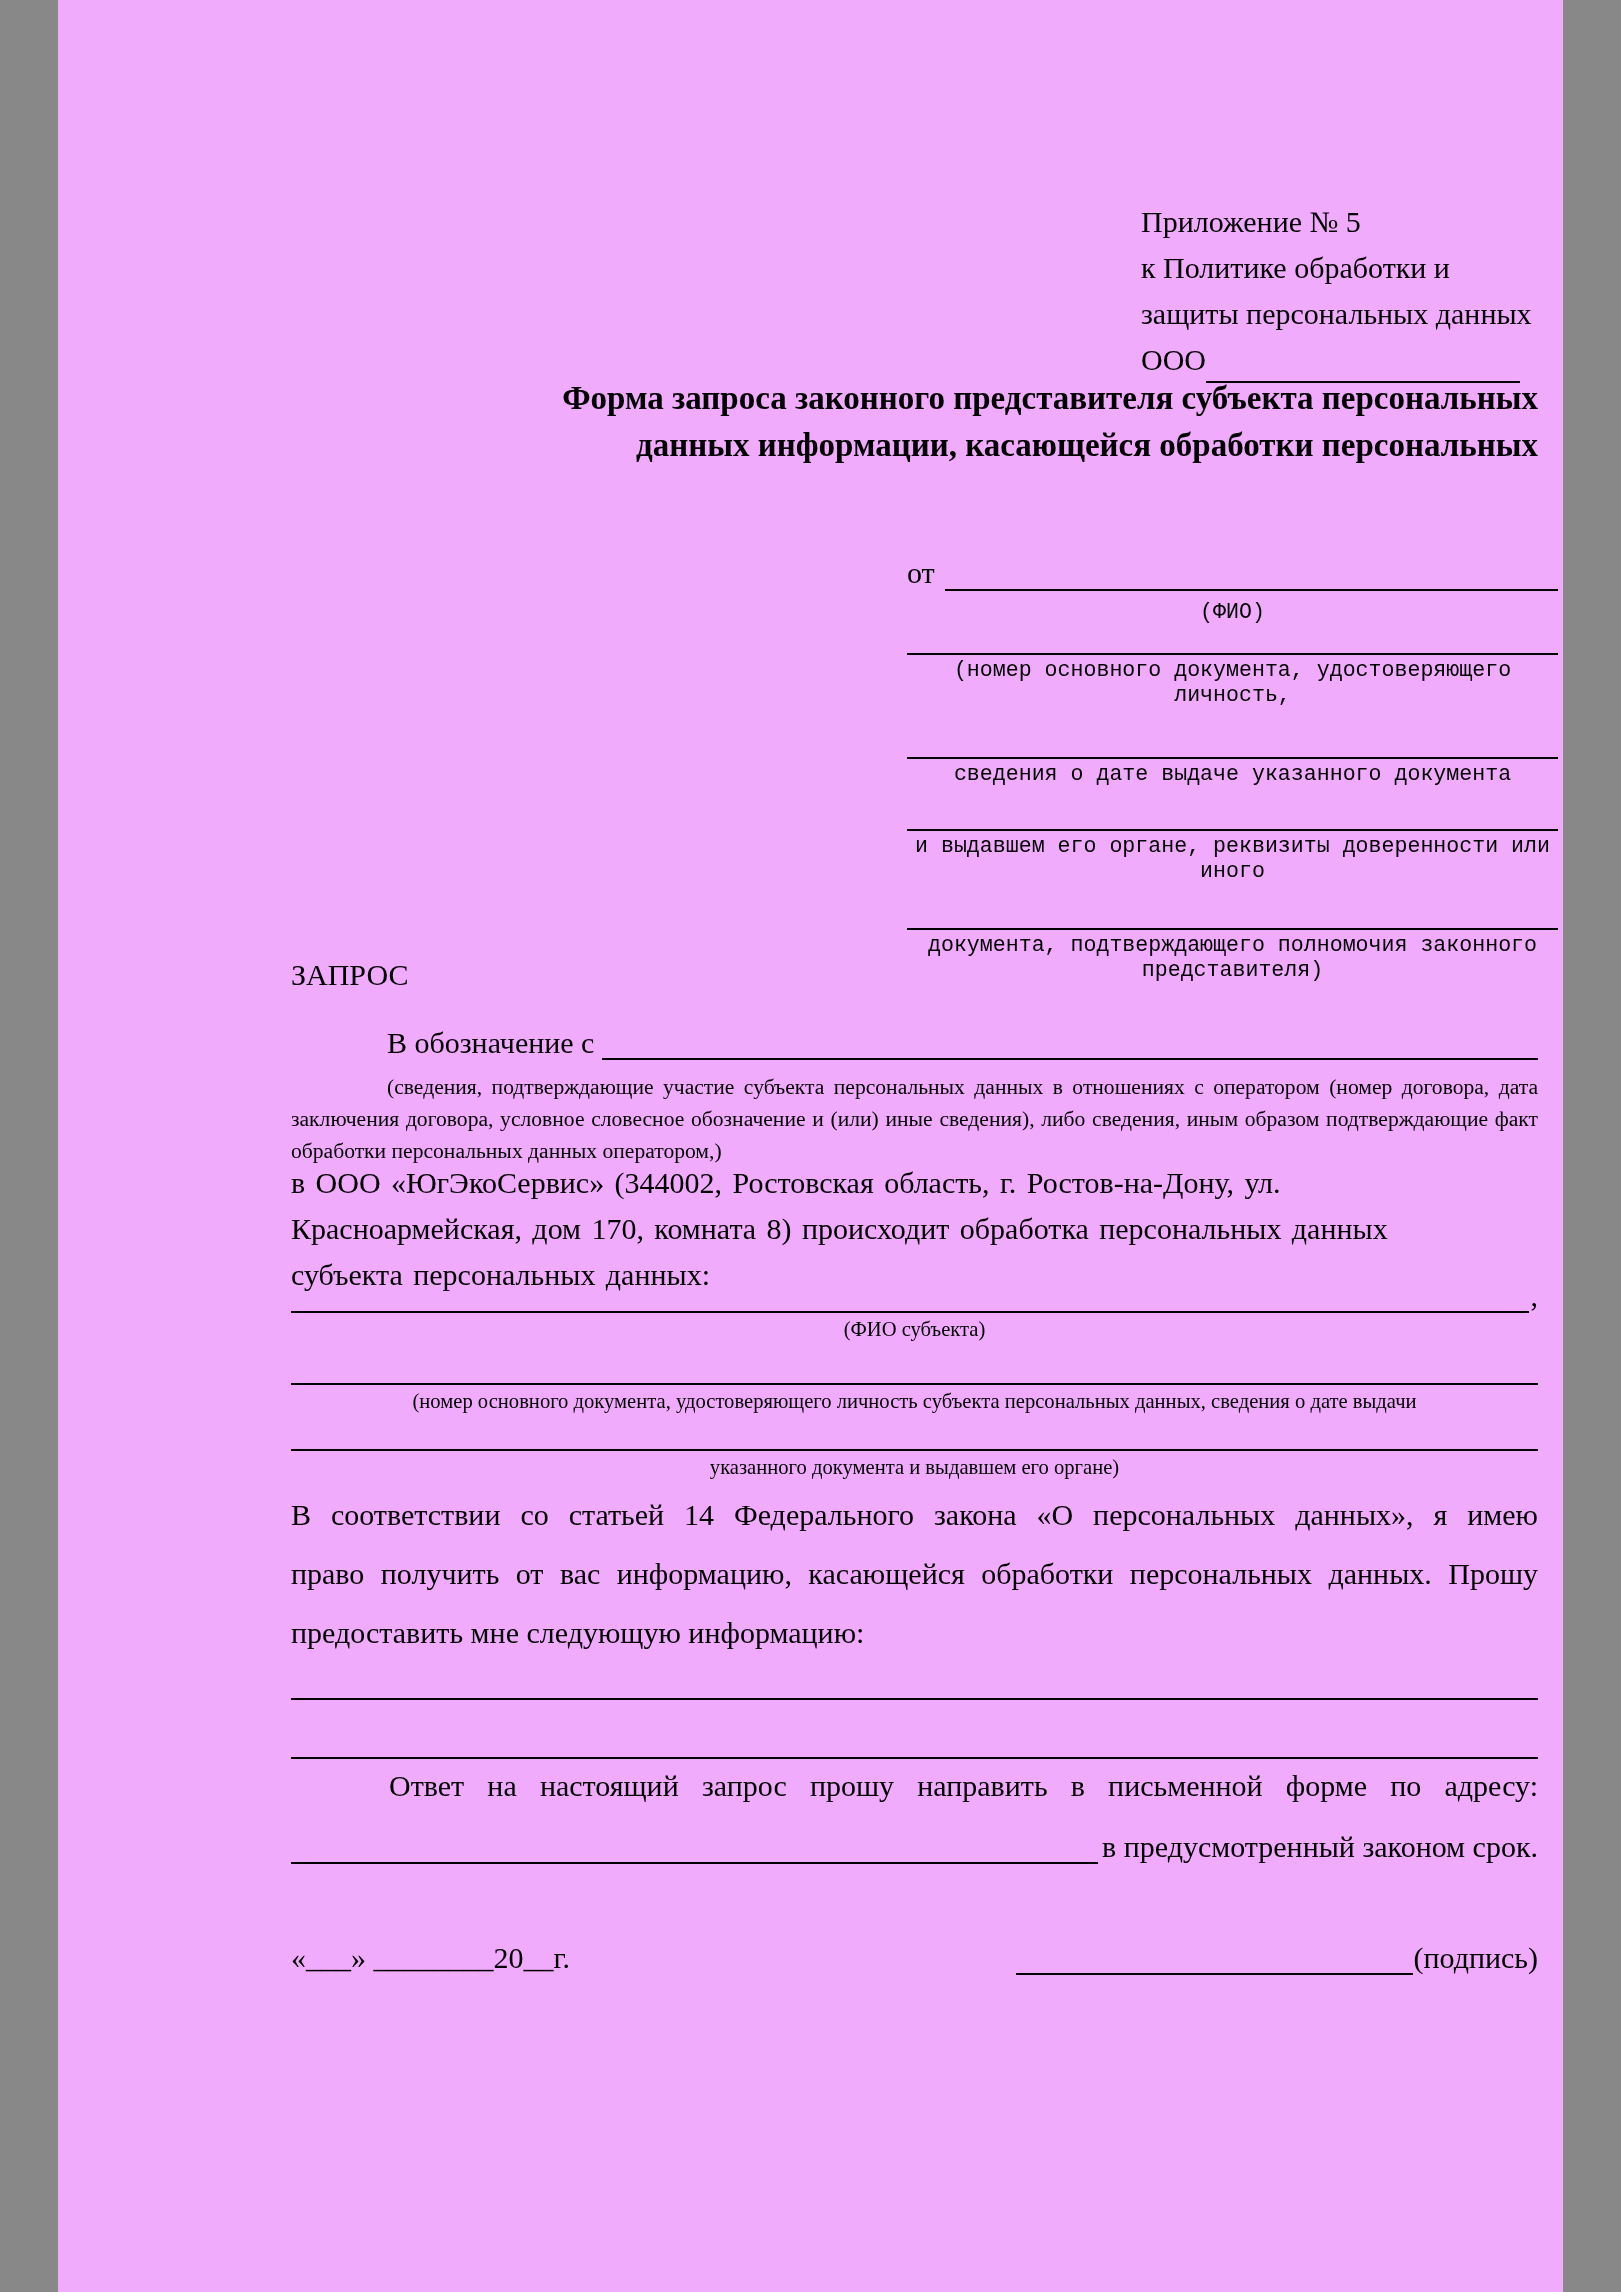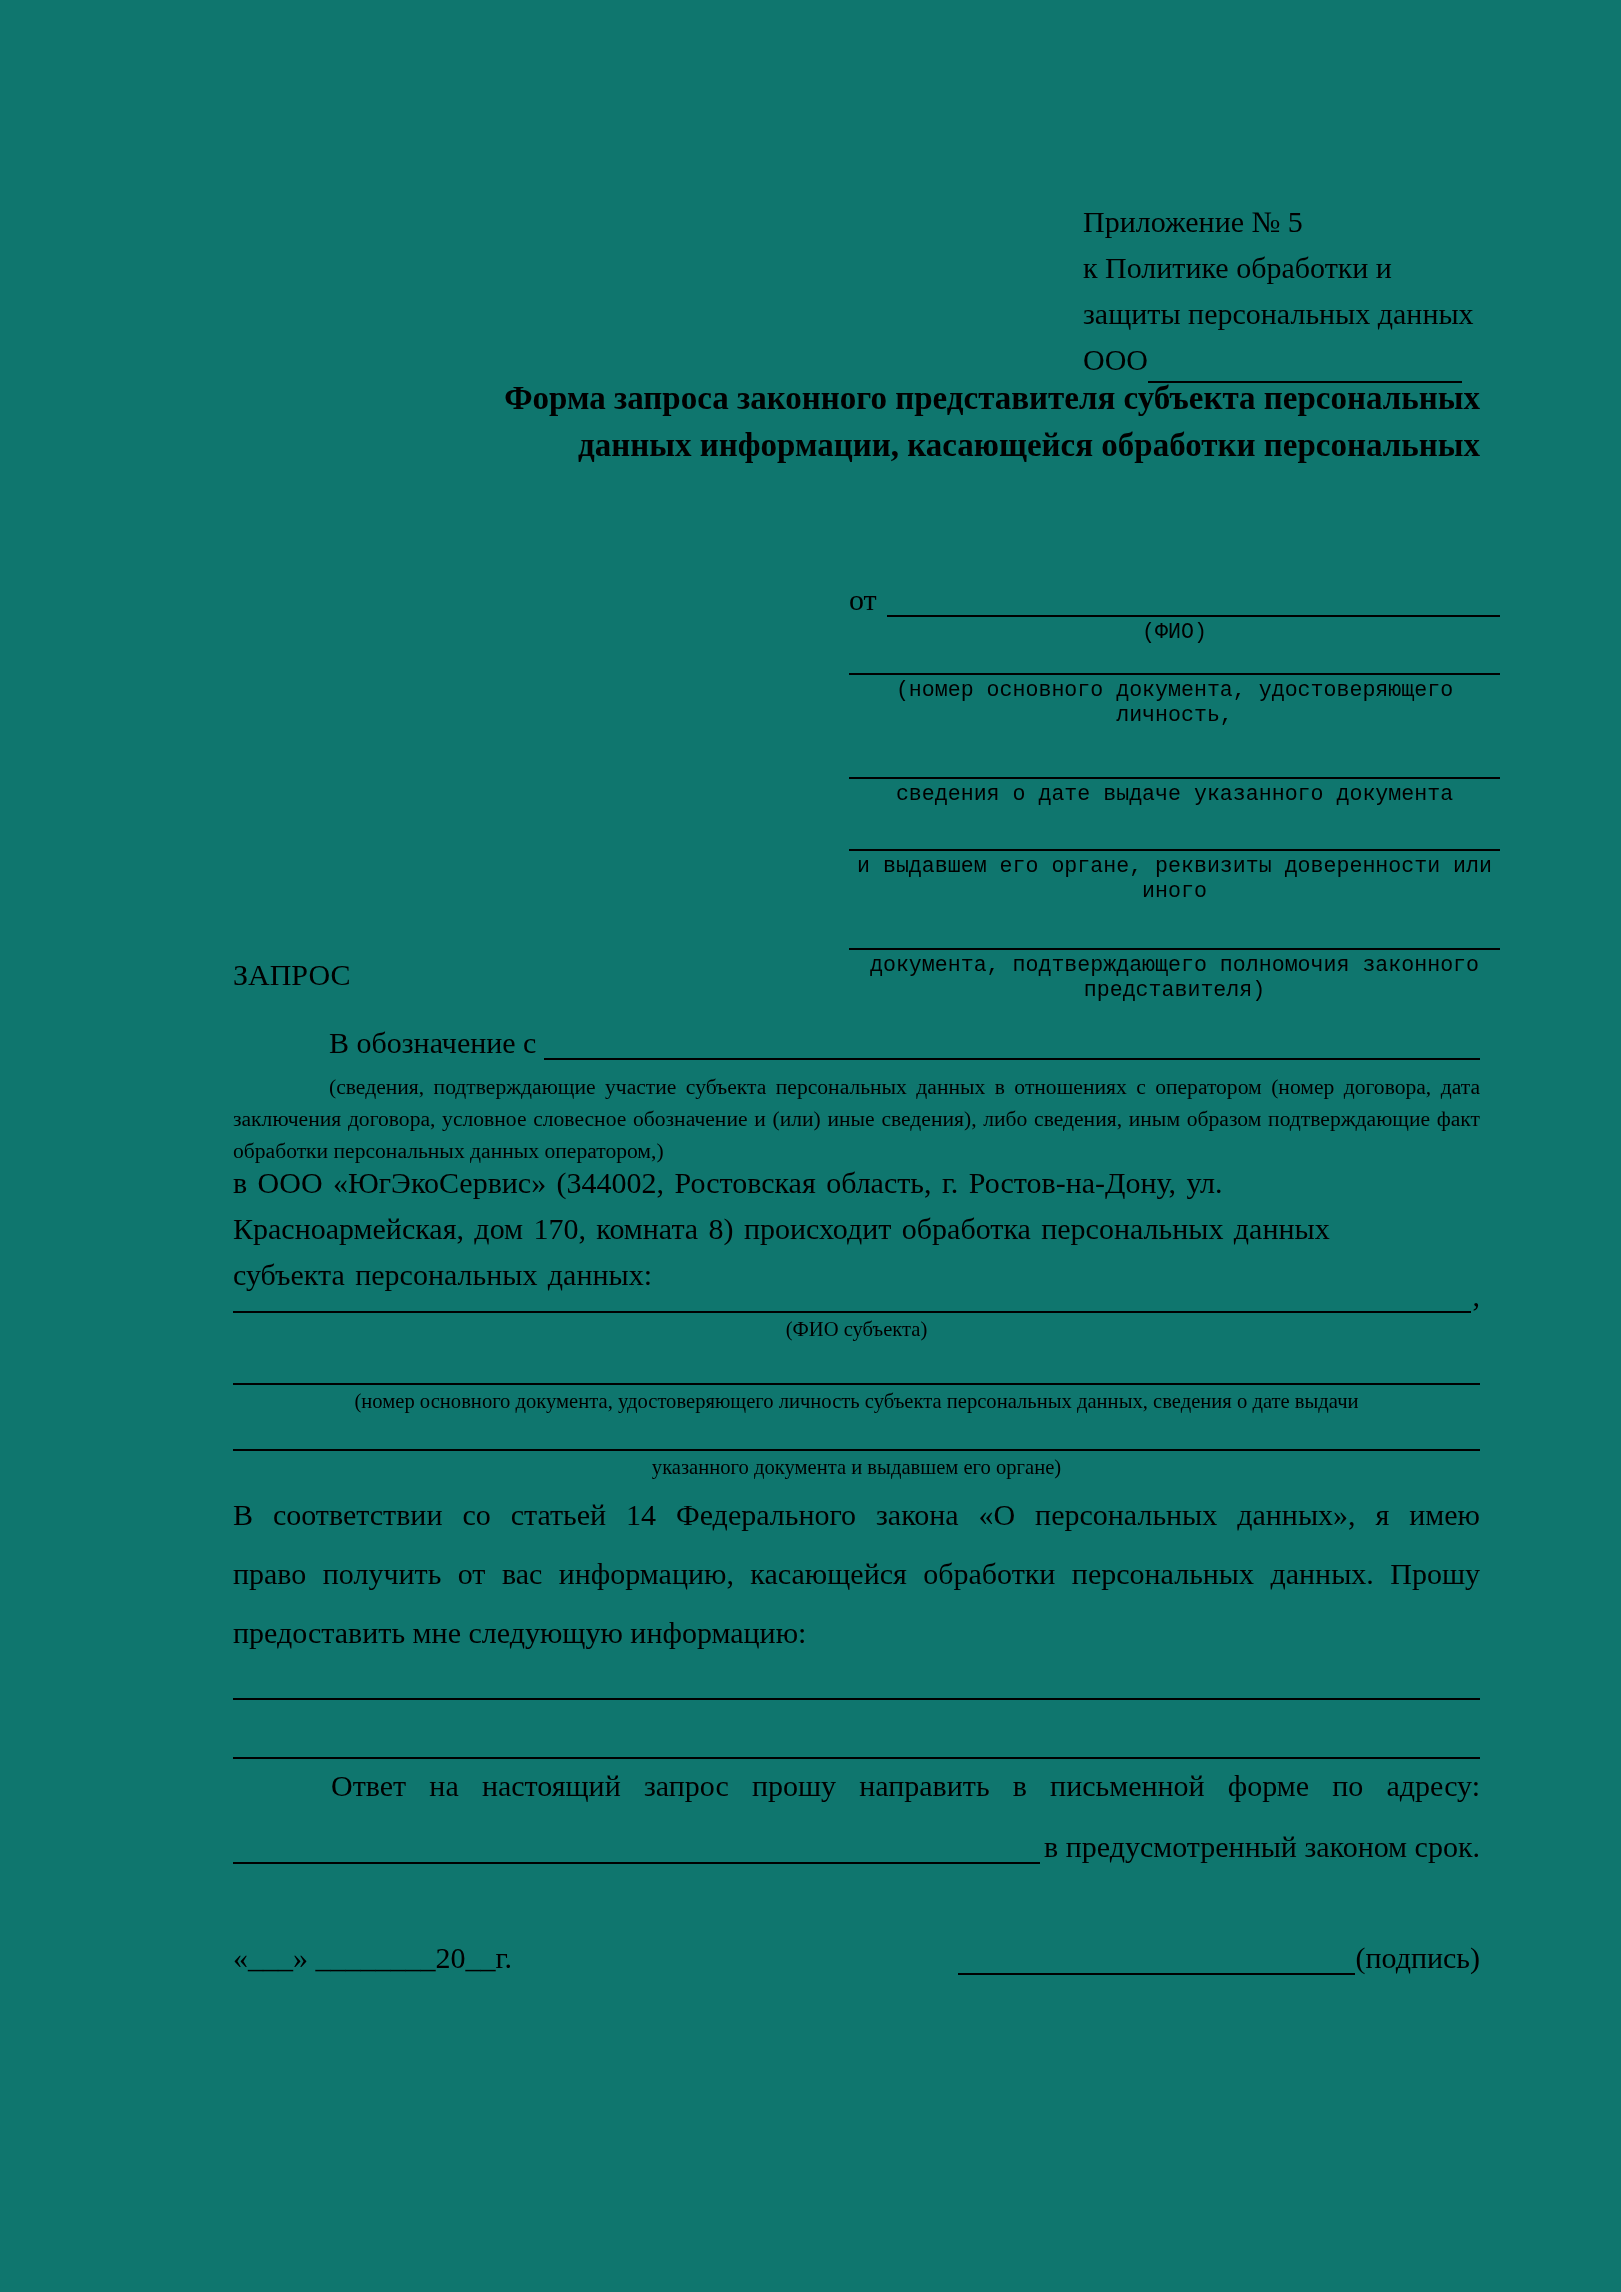--- a/index.html
+++ b/index.html
@@ -1,20 +1,20 @@
 <!DOCTYPE html>
 <html><head>
 <meta charset="utf-8">
 <style>
   html,body{margin:0;padding:0;background:#888;}
   .page{
     position:relative;
-    width:1621px;height:2293px;
+    width:1505px;height:2293px;
     margin:0 auto;
-    background:#0f766e;
+    background:#f0abfc;
     color:#000;
     font-family:"Liberation Serif","DejaVu Serif",serif;
     font-size:30px;
     overflow:hidden;
   }
   .abs{position:absolute;}
   .blank{border-bottom:2.9px solid #000;}
   .blank-thin{border-bottom:2px solid #000;}
   .rule{height:0;border-bottom:2.9px solid #000;}
   .center{text-align:center;}
@@ -26,21 +26,21 @@
   #appendix{left:1083px;top:199px;width:412px;line-height:46px;}
   #appendix .ooo-row{display:flex;align-items:flex-end;}
   #appendix .ooo-row .blank-thin{width:314px;height:35px;}
 
   
   #title{left:233px;top:375px;width:1247px;font-weight:bold;font-size:33px;line-height:47px;text-align:right;}
 
   
   #addressee{left:849px;top:539px;width:651px;}
   #addressee .recipient{line-height:41px;}
-  #addressee .from-row{display:flex;align-items:flex-end;margin-top:37px;height:41px;font-family:Liberation Serif, serif;}
+  #addressee .from-row{display:flex;align-items:flex-start;margin-top:17px;height:41px;font-family:Liberation Serif, serif;}
   #addressee .from-row .blank{flex:1;height:33px;margin-left:9.8px;}
   #addressee .cap{margin-top:2.9px;}
   #addressee .u1{margin-top:27.4px;}
   #addressee .u2{margin-top:48px;}
   #addressee .u3{margin-top:42px;}
   #addressee .u4{margin-top:43px;}
 
   
   #zapros{left:233px;top:954px;width:1247px;line-height:41px;text-align:left;}
 

